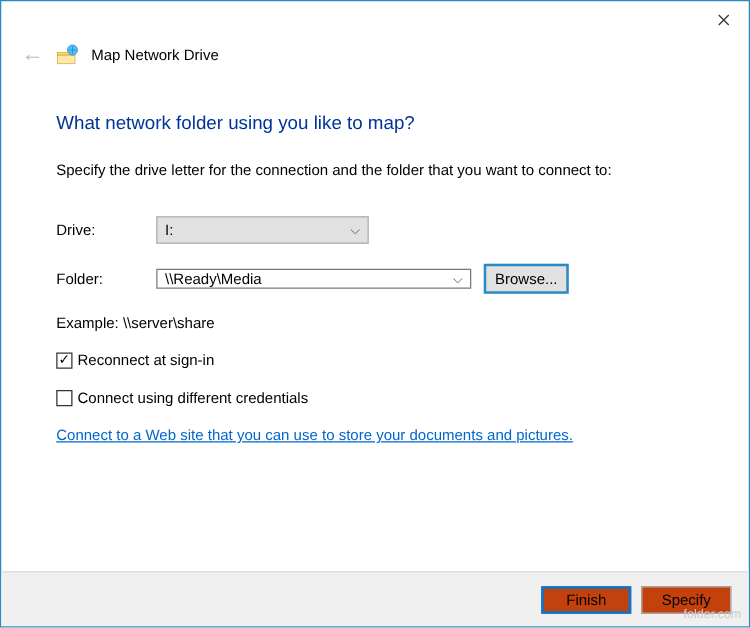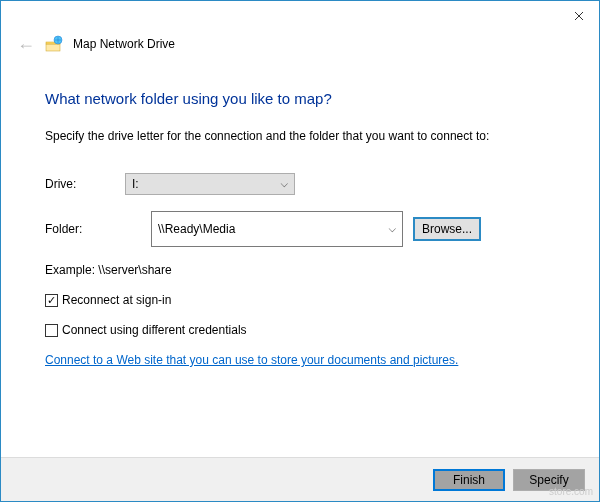--- a/index.html
+++ b/index.html
@@ -81,30 +81,29 @@
       background: #e1e1e1;
       display: flex;
       align-items: center;
       justify-content: space-between;
       padding: 0 6px;
       font-size: 12px;
       cursor: pointer;
     }
     .folder-select {
       width: 252px;
-      height: 36px;
+      height: 16px;
       border: 1px solid #7a7a7a;
       background: #fff;
       display: flex;
       align-items: center;
       justify-content: space-between;
       padding: 0 6px;
       font-size: 12px;
       cursor: pointer;
-      margin-left: 26px;
     }
     .chevron { font-size: 10px; color: #555; }
     .browse-btn {
       width: 68px;
       height: 24px;
       border: 2px solid #2b8ac4;
       background: #e1e1e1;
       margin-left: 10px;
       font-size: 12px;
       cursor: pointer;
@@ -151,21 +150,21 @@
       display: flex;
       align-items: center;
       justify-content: flex-end;
       padding-right: 14px;
       gap: 8px;
     }
     .footer-btn {
       width: 72px;
       height: 22px;
       border: 1px solid #adadad;
-      background: #a3a3a3;
+      background: #c2410c;
       font-size: 12px;
       cursor: pointer;
     }
     .footer-btn.primary {
       border: 2px solid #0078d7;
     }
     .watermark {
       position: absolute;
       bottom: 4px;
       right: 6px;
@@ -232,13 +231,13 @@
 
     <a class="link">Connect to a Web site that you can use to store your documents and pictures.</a>
   </div>
 </div>
 
 <div class="footer">
   <button class="footer-btn primary">Finish</button>
   <button class="footer-btn">Specify</button>
 </div>
 
-<div class="watermark">store.com</div>
+<div class="watermark">folder.com</div>
 
 </body></html>

